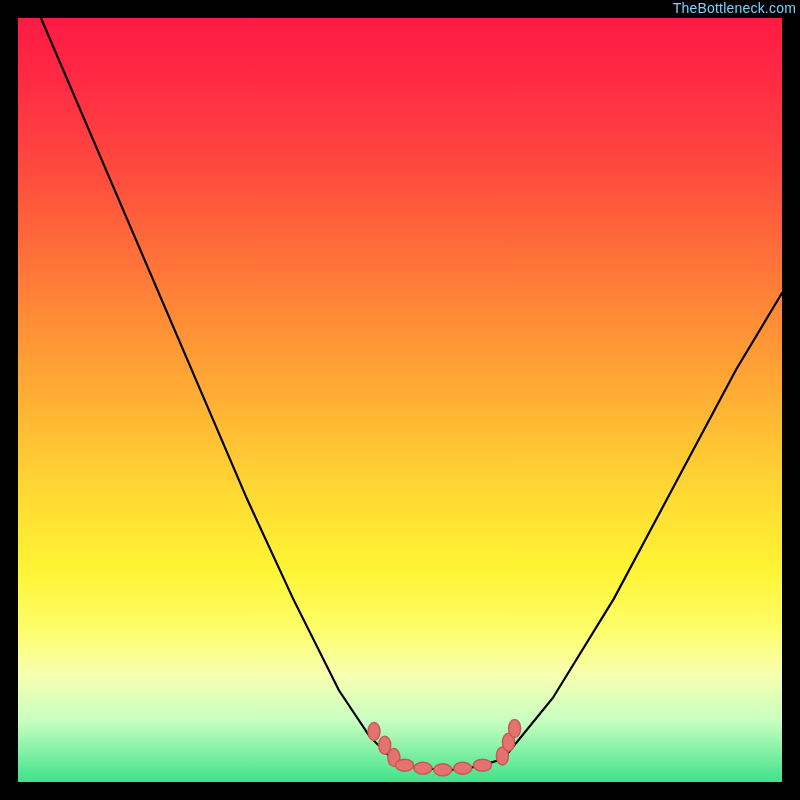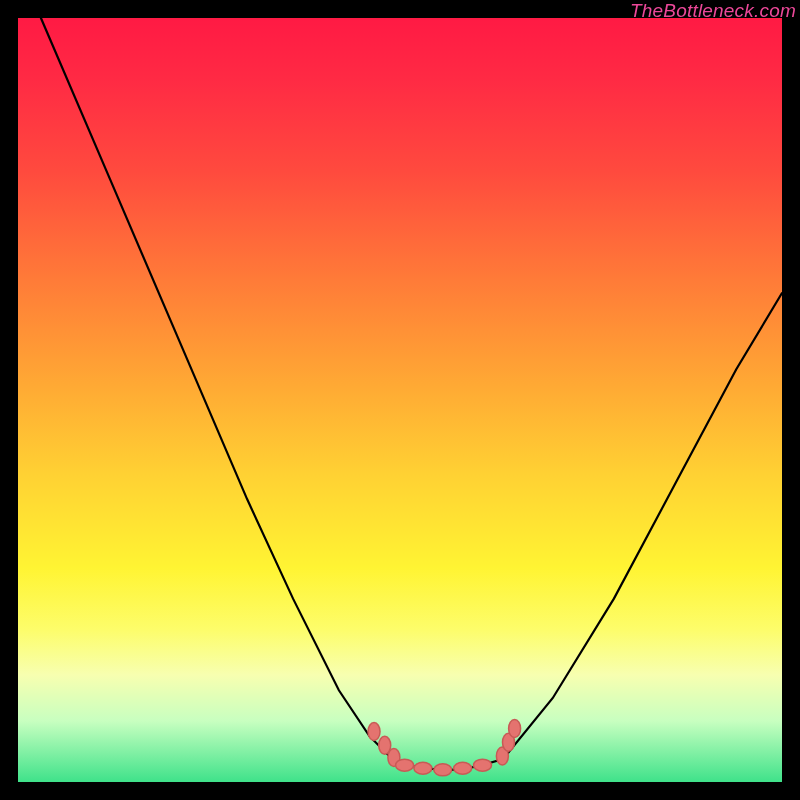--- a/index.html
+++ b/index.html
@@ -37,26 +37,25 @@
       #fdfd6a 80%,
       #f7ffb0 86%,
       #c8ffc0 92%,
       #3fe28a 100%
     );
   }
   .watermark {
     position: absolute;
     top: 0px;
     right: 4px;
-    color: #ec4899;
-    font-size: 19px;
+    color: #7dd3fc;
+    font-size: 14px;
     font-weight: 500;
     letter-spacing: 0.2px;
     user-select: none;
-    font-style: italic;
   }
   svg.curve {
     position: absolute;
     left: 0;
     top: 0;
     width: 764px;
     height: 764px;
     overflow: visible;
   }
   .curve-path {

